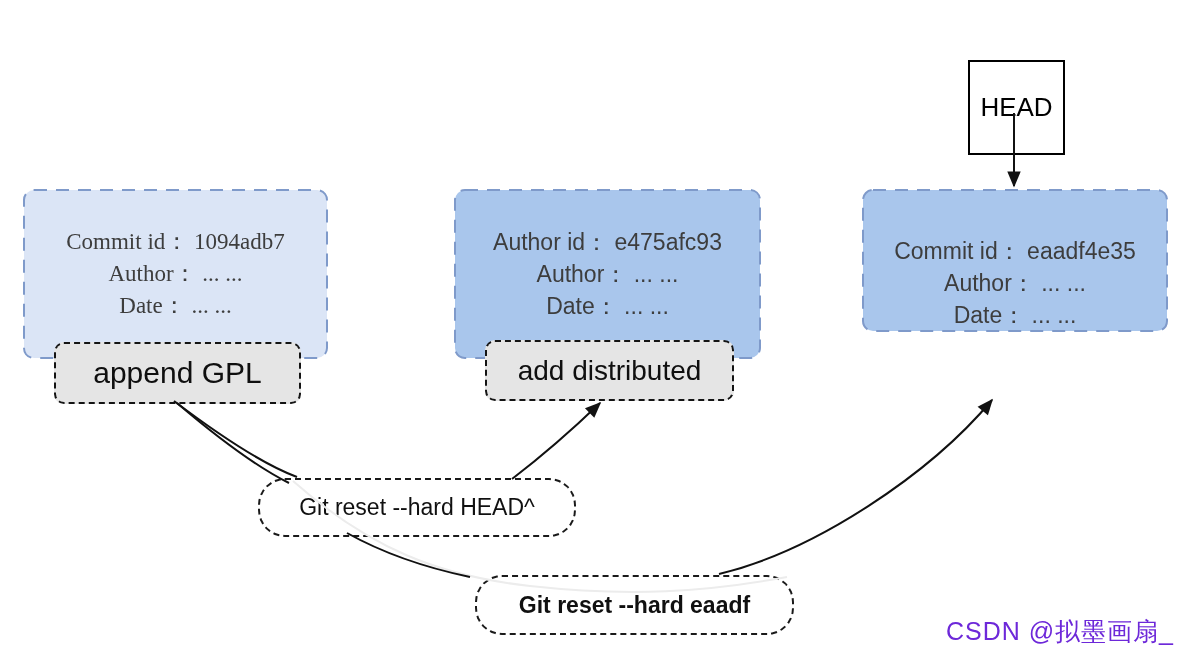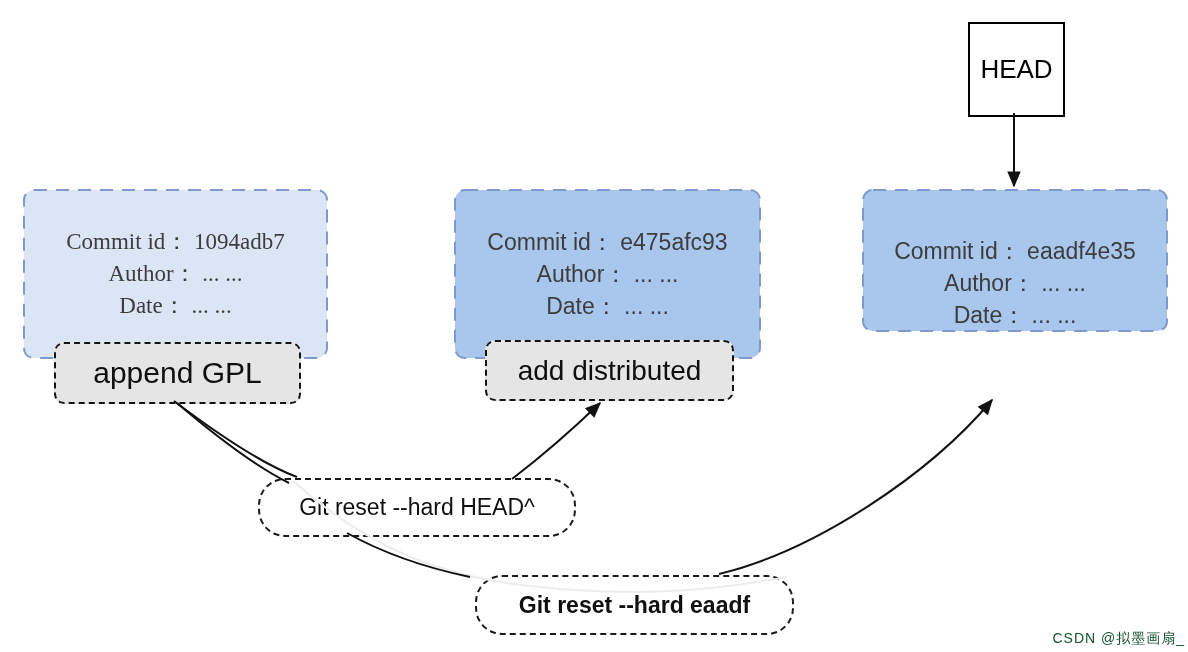--- a/index.html
+++ b/index.html
@@ -13,43 +13,43 @@
        color:#3d3d3d;font-size:23px;line-height:32px;}
   .msg{position:absolute;z-index:3;background:#e5e5e5;border:2px dashed #141414;
        border-radius:10px;display:flex;align-items:center;justify-content:center;
        color:#0f0f0f;font-size:28px;white-space:nowrap;}
   .msg-large{font-size:30px;}
   .cmd{position:absolute;z-index:3;background:#ffffff;border:2px dashed #1a1a1a;
        border-radius:27px;display:flex;align-items:center;justify-content:center;
        color:#101010;font-size:23px;white-space:nowrap;}
   .head-box{position:absolute;z-index:3;background:#ffffff;border:2px solid #000000;
        display:flex;align-items:center;justify-content:center;color:#000;
-       font-size:26px;}
+       font-size:26px;margin-top:38px;}
   #layer-arrows{z-index:4;}
-  .watermark{position:absolute;z-index:5;right:3px;bottom:4px;color:#14532d;
-       font-size:14px;letter-spacing:1px;}
+  .watermark{position:absolute;z-index:5;right:14px;bottom:4px;color:#6d28d9;
+       font-size:25px;letter-spacing:1px;}
 </style>
 </head>
 <body>
 
 <div class="canvas">
 
   <svg id="layer-boxes" class="layer" width="1188" height="652" viewBox="0 0 1188 652">
     <rect x="24" y="190" width="303" height="168" rx="10" fill="#dbe5f6" stroke="#7f9aca" stroke-width="2" stroke-dasharray="13 9"></rect>
     <rect x="455" y="190" width="305" height="168" rx="10" fill="#a9c6ec" stroke="#7f9aca" stroke-width="2" stroke-dasharray="13 9"></rect>
     <rect x="863" y="190" width="304" height="141" rx="10" fill="#a9c6ec" stroke="#7f9aca" stroke-width="2" stroke-dasharray="13 9"></rect>
   </svg>
 
   <div class="commit-text" style="left:24px;top:190px;width:303px;height:168px;font-family:Liberation Serif, serif;">
     <div>Commit id： 1094adb7</div>
     <div>Author： ... ...</div>
     <div>Date： ... ...</div>
   </div>
   <div class="commit-text" style="left:455px;top:190px;width:305px;height:168px;">
-    <div>Commit id： e475afc93</div>
+    <div>Author id： e475afc93</div>
     <div>Author： ... ...</div>
     <div>Date： ... ...</div>
   </div>
   <div class="commit-text" style="left:863px;top:190px;width:304px;height:141px;justify-content:flex-end;">
     <div>Commit id： eaadf4e35</div>
     <div>Author： ... ...</div>
     <div>Date： ... ...</div>
   </div>
 
   <div class="msg msg-large" style="left:54px;top:342px;width:243px;height:58px;">append GPL</div>

